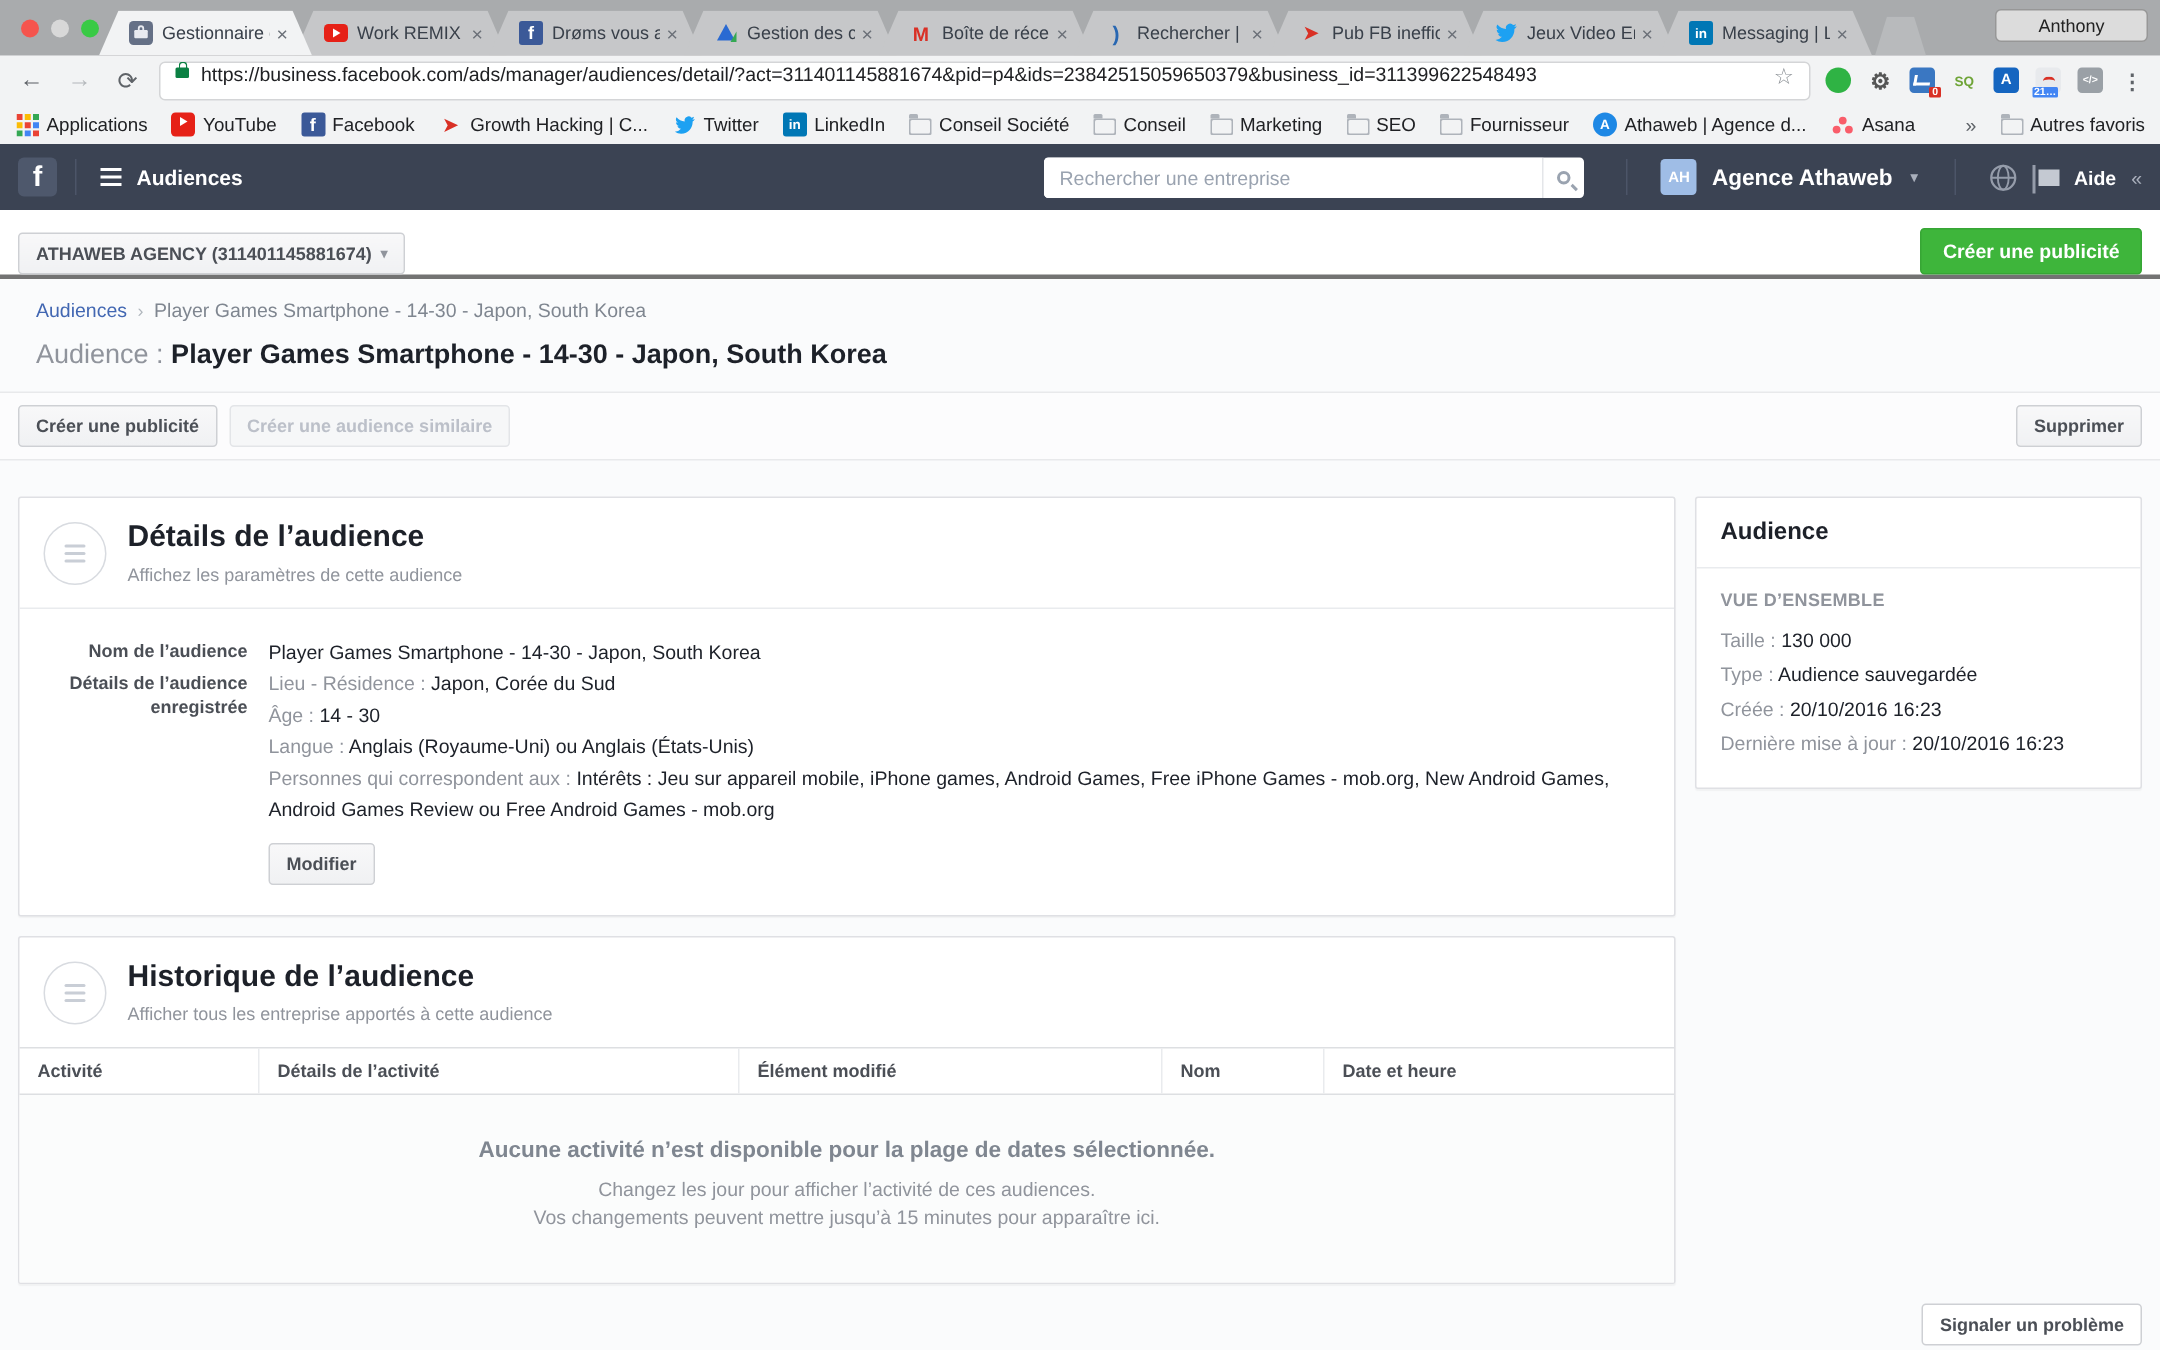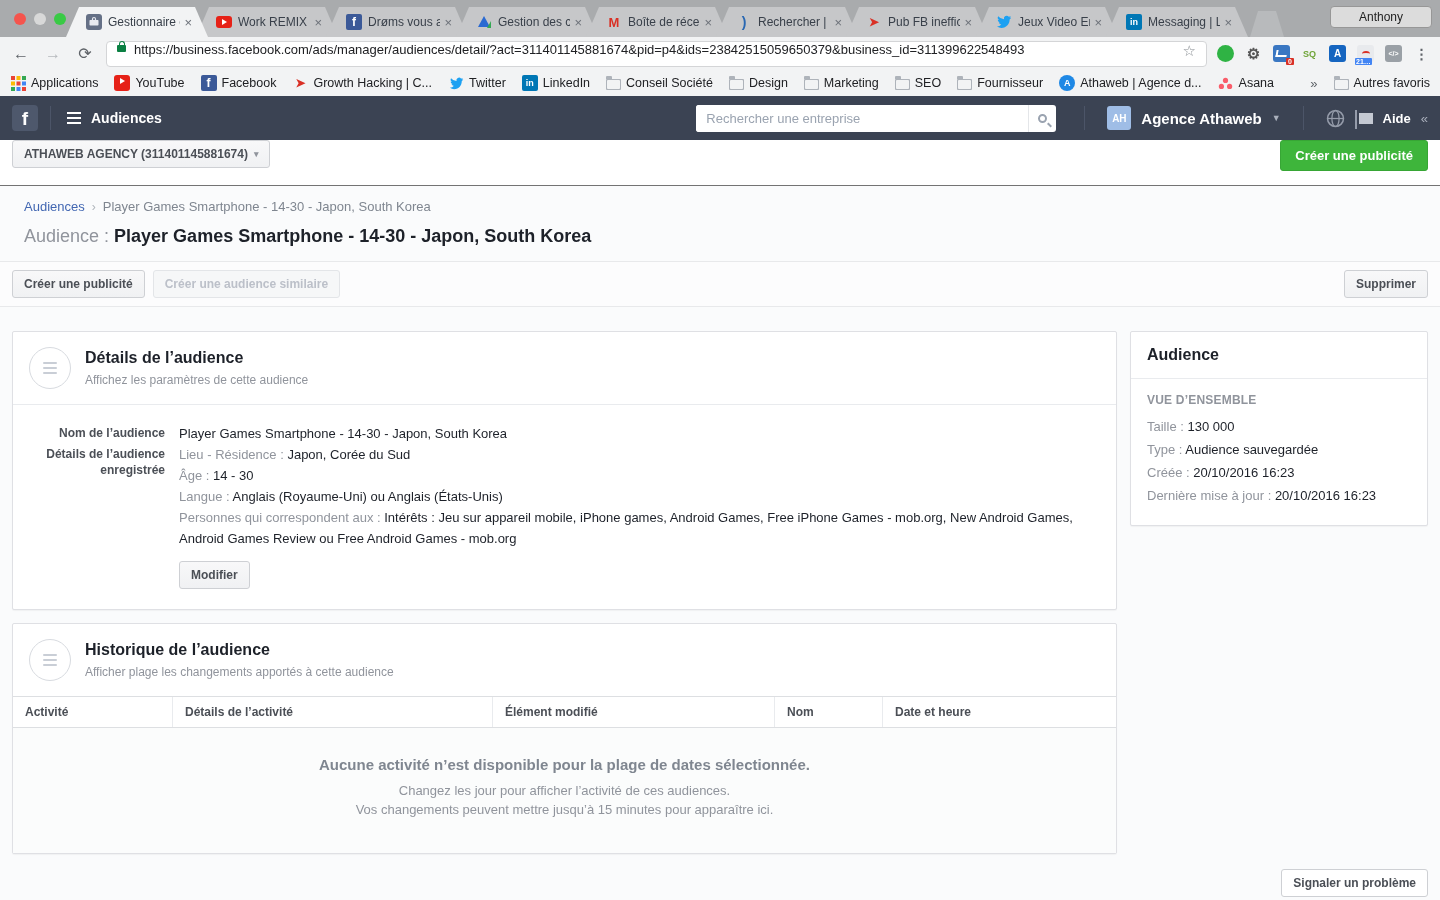--- a/index.html
+++ b/index.html
@@ -84,21 +84,21 @@
   .ah-badge { width:24px; height:24px; background:#9fbde6; border-radius:3px; color:#fff; font-size:10px; font-weight:bold; display:flex; align-items:center; justify-content:center; }
   .biz-name { font-size:15px; font-weight:bold; }
   .caret { color:#aab0bc; font-size:9px; }
   .nav-ic { color:#959caa; display:flex; align-items:center; }
   .flag { width:14px; height:11px; background:#c4c9d2; position:relative; margin-left:4px; }
   .flag::before { content:""; position:absolute; left:-4px; top:-3px; width:2px; height:19px; background:#959caa; }
   .help-label { font-size:13px; font-weight:bold; }
   .chev-collapse { color:#aab0bc; font-size:13px; }
 
   
-  .account-row { height:46px; background:#fff; border-bottom:1px solid #737373; display:flex; align-items:flex-start; padding:0 12px; }
+  .account-row { height:46px; background:#fff; border-bottom:3px solid #737373; display:flex; align-items:flex-end; padding:0 12px; }
   .btn { display:inline-flex; align-items:center; gap:6px; background:linear-gradient(#f8f8f9,#f0f1f3); border:1px solid #ced0d4; border-radius:3px; padding:6px 11px; font-size:12px; font-weight:bold; color:#4b4f56; cursor:default; font-family:inherit; }
   .btn-green { margin-left:auto; background:#3eb53b; border:1px solid #37a635; color:#fff; font-size:13px; padding:7px 14px; }
   .btn-disabled { color:#bcc0c9; border-color:#e3e5e8; background:#f6f7f8; }
 
   
   .crumb-area { padding:13px 24px 0; }
   .breadcrumb { font-size:13px; color:#7f8690; display:flex; align-items:center; gap:7px; }
   .breadcrumb .root { color:#4267b2; }
   .crumb-sep { color:#b0b6bd; font-size:12px; }
   .page-title { margin-top:12px; font-size:18px; }
@@ -109,21 +109,21 @@
   .toolbar { margin-top:14px; border-top:1px solid #e8e9eb; border-bottom:1px solid #e8e9eb; background:#fcfcfd; padding:8px 12px; display:flex; align-items:center; gap:8px; }
   .toolbar .right { margin-left:auto; }
 
   
   .main { padding:24px 12px 0; display:flex; gap:13px; align-items:flex-start; }
   .col-left { flex:1; min-width:0; }
   .card { background:#fff; border:1px solid #dfe0e4; border-radius:2px; box-shadow:0 1px 1px rgba(0,0,0,.04); }
   .card-head { display:flex; align-items:center; gap:14px; padding:15px 16px; }
   .circle-ic { width:42px; height:42px; border:1px solid #d8dbe0; border-radius:50%; display:flex; align-items:center; justify-content:center; flex:none; }
   .circle-ic i { width:14px; height:2px; background:#c9ced6; box-shadow:0 -5px 0 #c9ced6, 0 5px 0 #c9ced6; border-radius:1px; display:block; }
-  .card-title { font-size:16px; font-weight:bold; color:#1d2129; }
+  .card-title { font-size:20px; font-weight:bold; color:#1d2129; }
   .card-sub { font-size:12px; color:#90949c; margin-top:6px; }
   .card-divider { height:1px; background:#e9ebee; }
 
   .details-body { padding:18px 16px 20px 0; }
   .drow { display:grid; grid-template-columns:152px 1fr; column-gap:14px; }
   .dlabel { text-align:right; font-size:12px; font-weight:bold; color:#4b4f56; padding-top:2px; line-height:16px; }
   .dvalue { font-size:13px; color:#1d2129; line-height:21px; }
   .kv { font-size:13px; line-height:21px; max-width:940px; }
   .kv .k { color:#90949c; }
   .kv .v { color:#1d2129; }
@@ -284,21 +284,21 @@
   <div class="bm">
     <span class="bi fav-li fav">in</span>
     <span>LinkedIn</span>
   </div>
   <div class="bm">
     <span class="bi-folder"></span>
     <span>Conseil Société</span>
   </div>
   <div class="bm">
     <span class="bi-folder"></span>
-    <span>Design</span>
+    <span>Conseil</span>
   </div>
   <div class="bm">
     <span class="bi-folder"></span>
     <span>Marketing</span>
   </div>
   <div class="bm">
     <span class="bi-folder"></span>
     <span>SEO</span>
   </div>
   <div class="bm">
@@ -423,21 +423,21 @@
       </div>
     </div>
 
     <div class="card hist-card">
       <div class="card-head">
         <span class="circle-ic">
             <i></i>
           </span>
         <div>
           <div class="card-title">Historique de l’audience</div>
-          <div class="card-sub">Afficher plage les changements apportés à cette audience</div>
+          <div class="card-sub">Afficher tous les entreprise apportés à cette audience</div>
         </div>
       </div>
       <div class="table-head">
         <div class="th">Activité</div>
         <div class="th">Détails de l’activité</div>
         <div class="th">Élément modifié</div>
         <div class="th">Nom</div>
         <div class="th">Date et heure</div>
       </div>
       <div class="empty-state">

